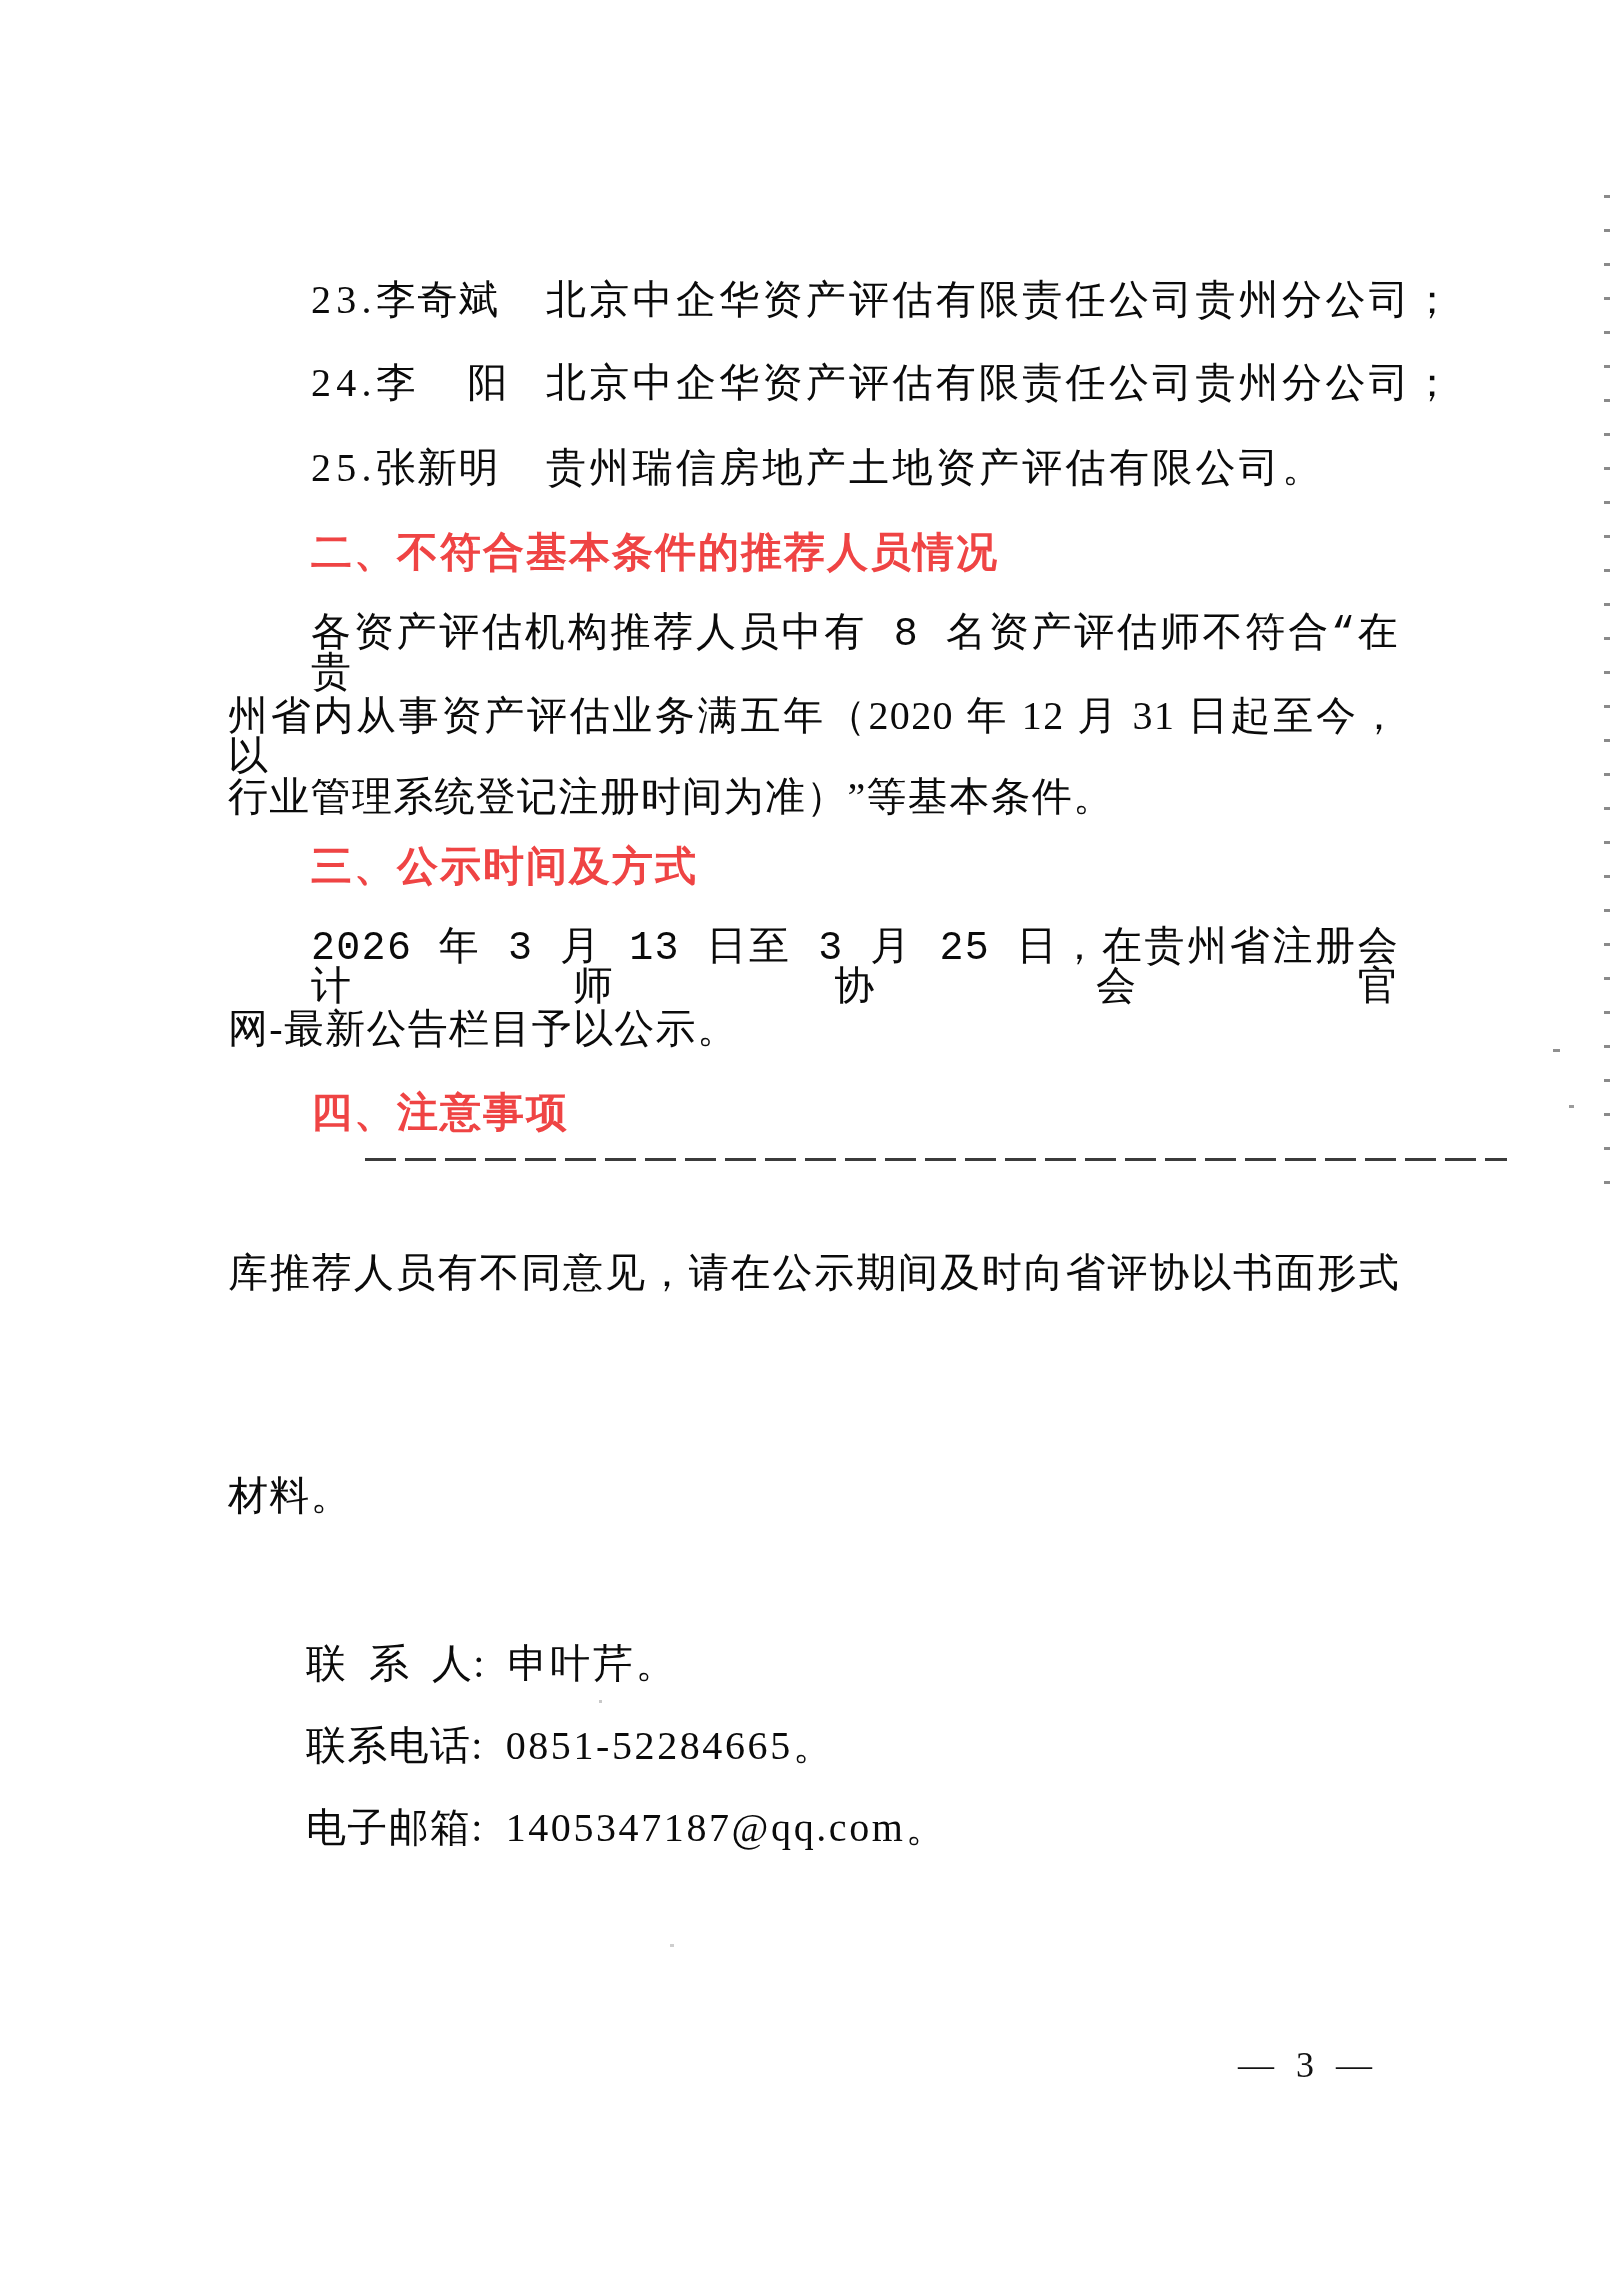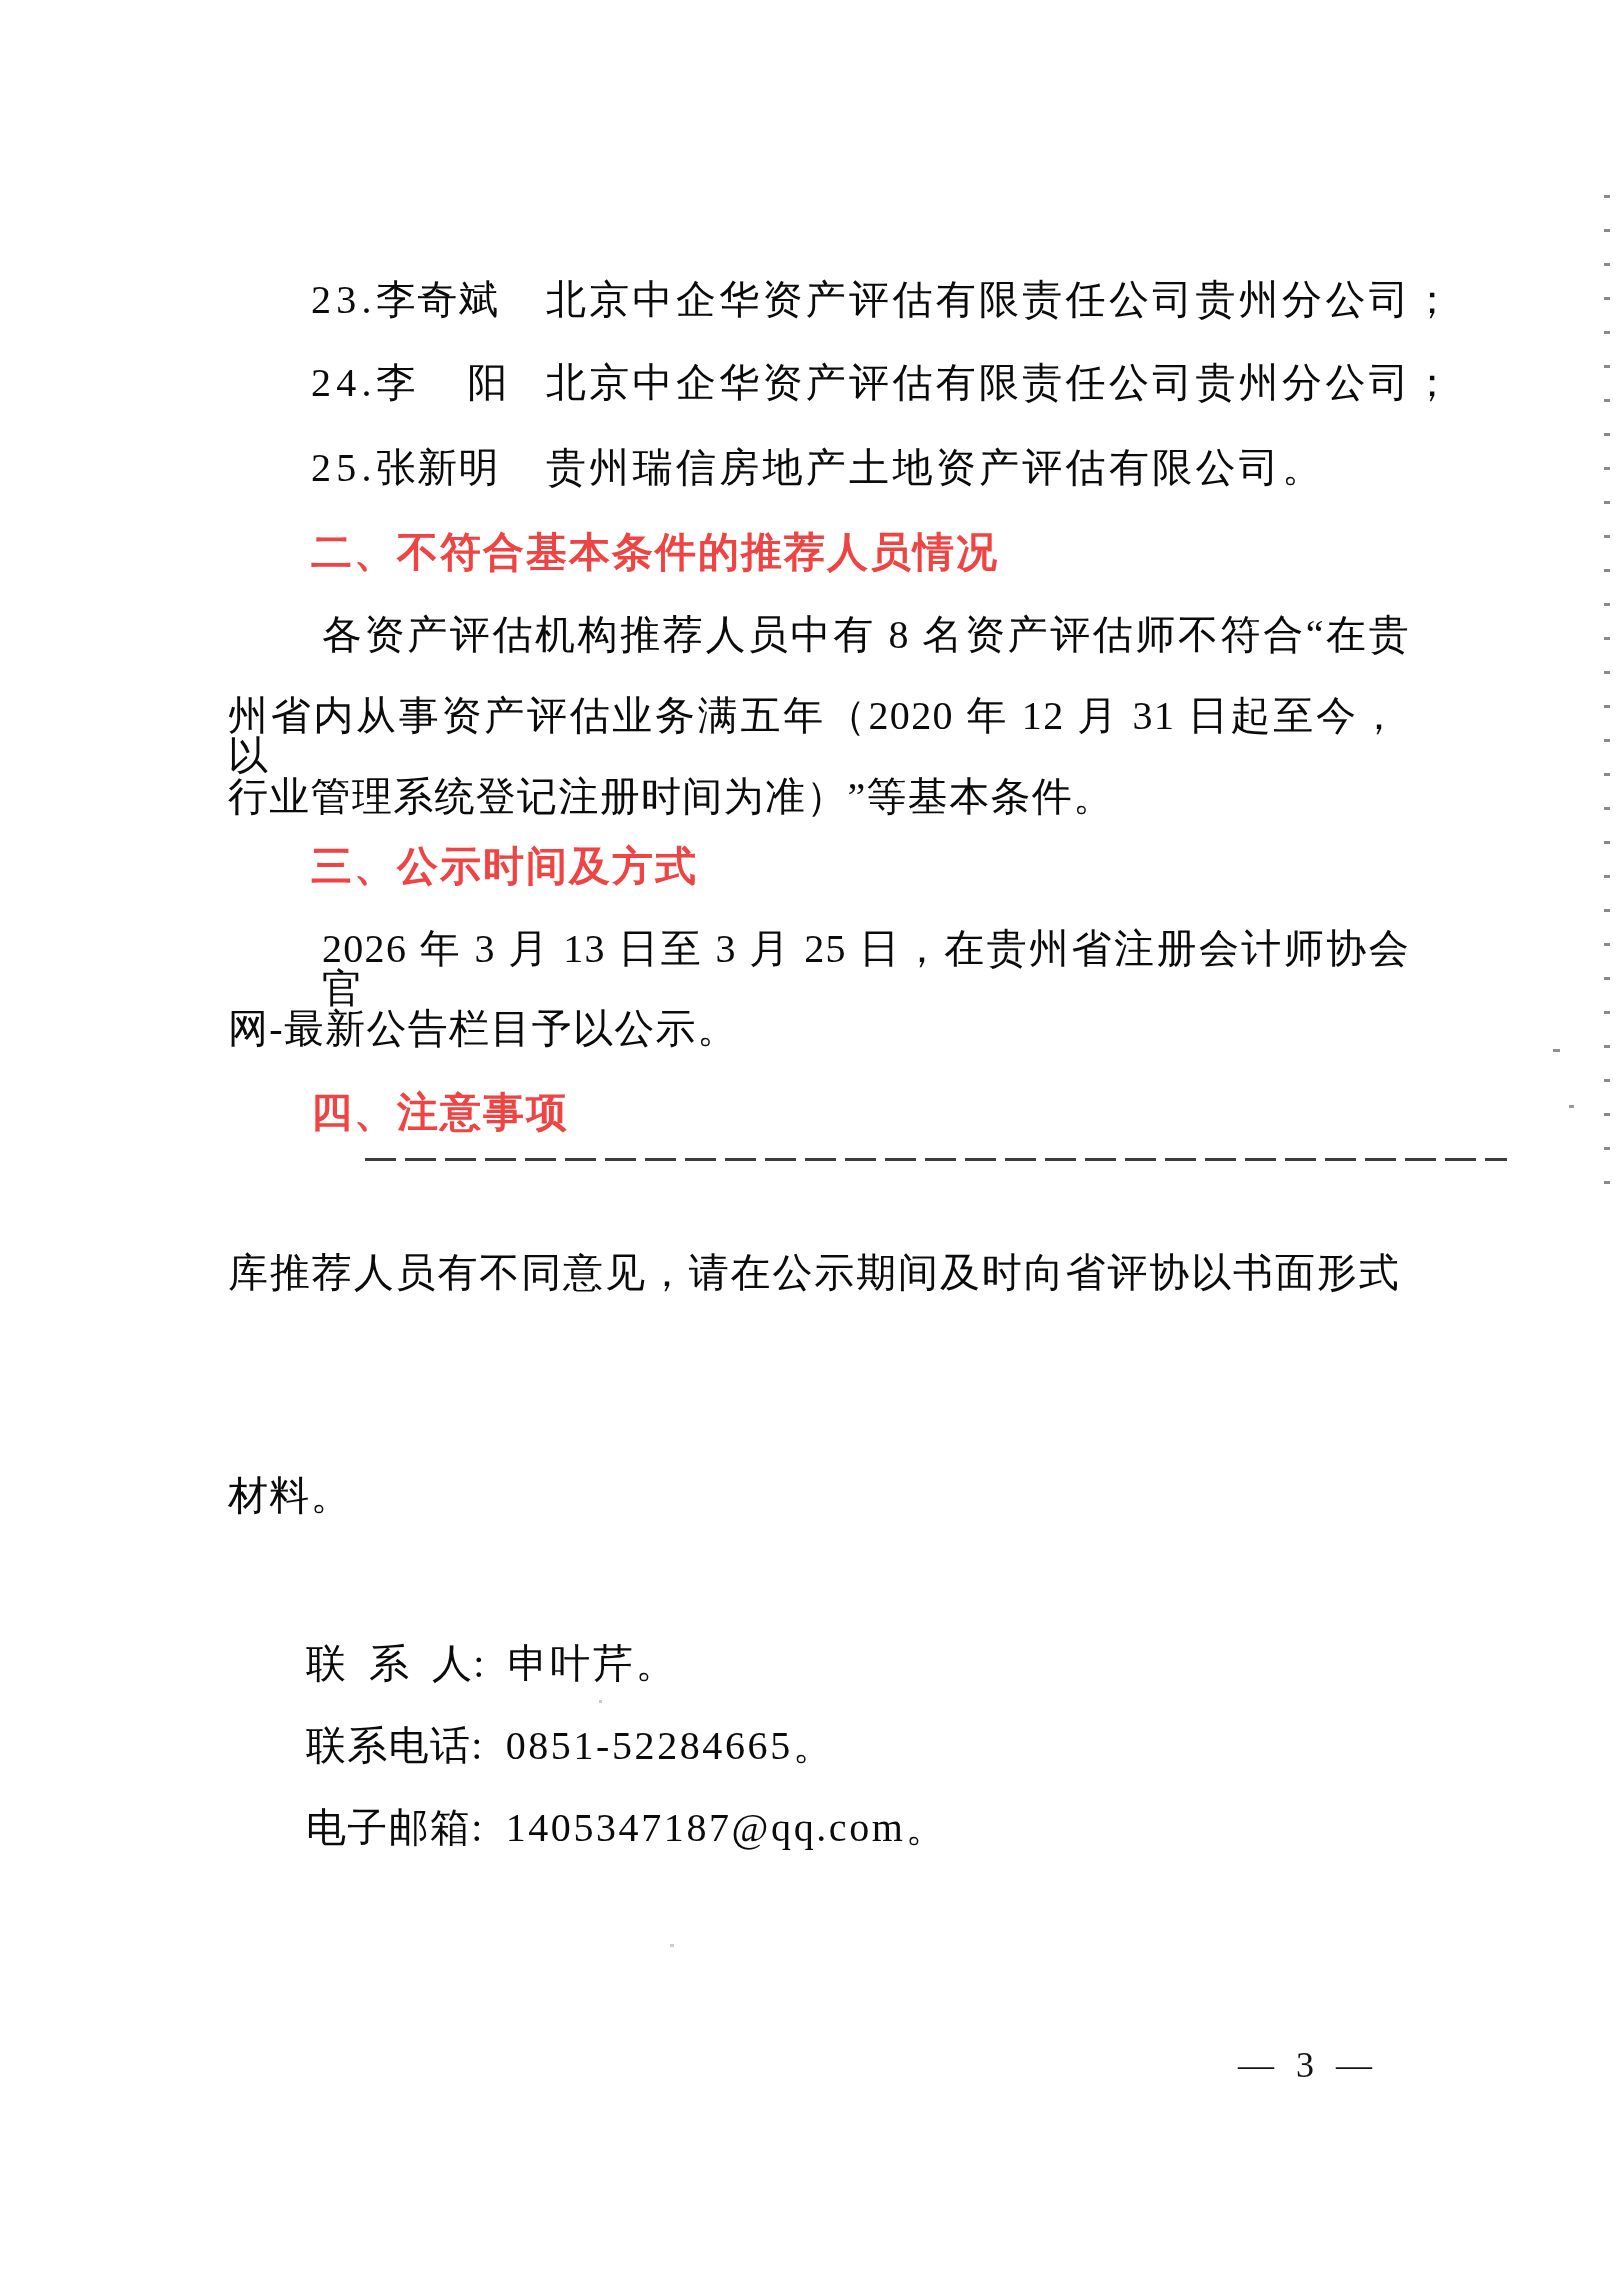--- a/index.html
+++ b/index.html
@@ -18,21 +18,21 @@
     font-size:40px;
     letter-spacing:1.3px;
   }
   
   .fill{
     white-space:normal;
     text-align:justify;
     text-align-last:justify;
     -moz-text-align-last:justify;
   }
-  .indent-line{left:322px;width:1088px;}
+  .indent-line{left:311px;width:1088px;font-family:Liberation Mono, monospace;}
   .flush-line{left:228px;width:1172px;}
   .natural{left:228px;}
   .heading{
     font-family:"Liberation Sans","DejaVu Sans",sans-serif;
     font-weight:900;
     font-size:41px;
     letter-spacing:2px;
     color:#ef4444;
   }
   .list-line{left:311px;}

